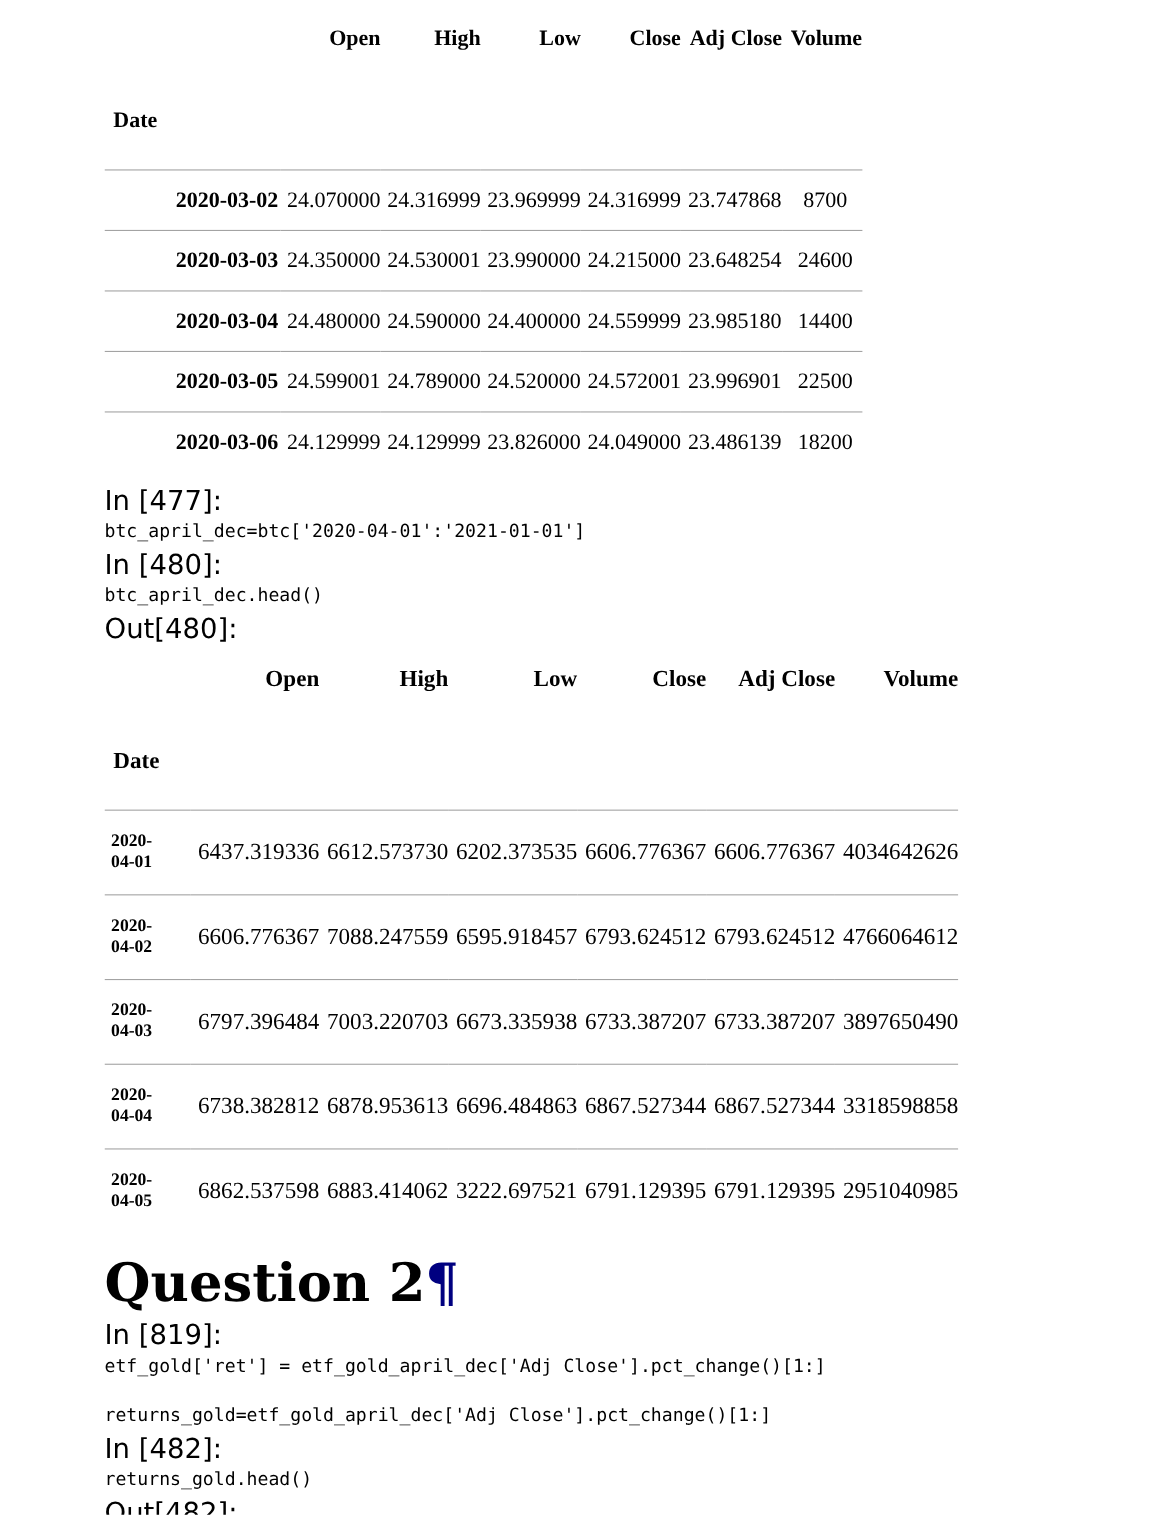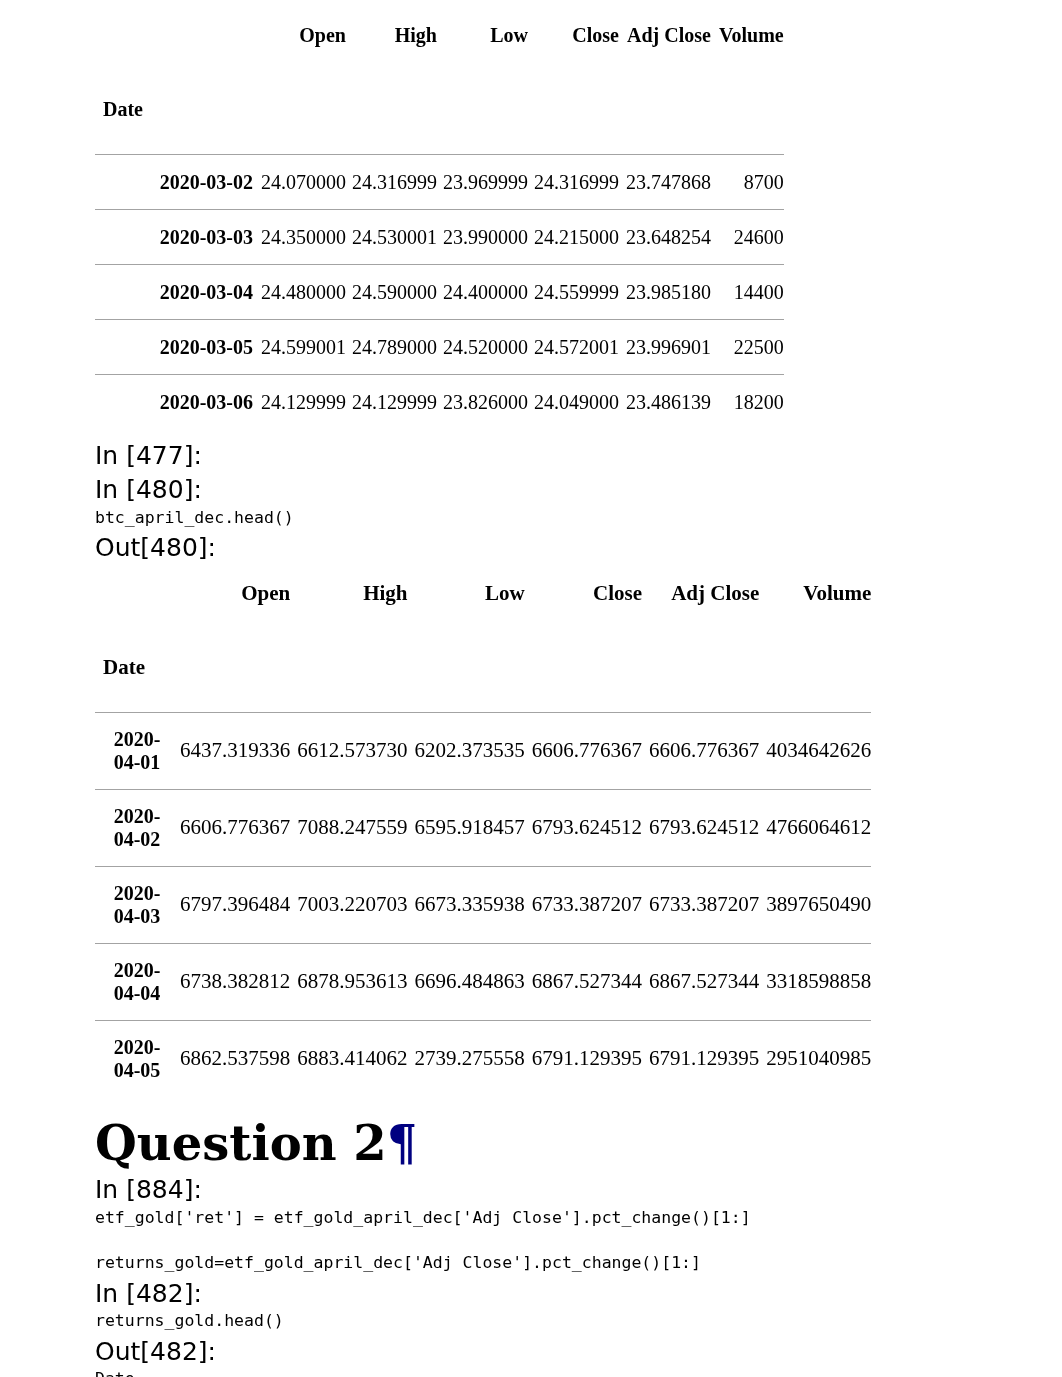--- a/index.html
+++ b/index.html
@@ -73,34 +73,34 @@
   }
   table.dataframe tbody tr {
     border-top: 1px solid #a3a3a3;
   }
   
   #table-one th, #table-one td { height: 54px; }
   #table-one thead tr.col-row th { height: 38px; }
   #table-one thead tr.idx-row th { height: 54px; }
   #table-one thead tr.col-row th.idx-blank { width: 150px; }
   #table-one tbody th { width: 150px; }
-  #table-one td { padding-left: 6px; }
+  #table-one td { padding-left: 6px; text-align: center; }
 
   
   #table-two { font-size: 21px; }
   #table-two thead tr.col-row th { height: 40px; padding-top: 10px; }
   #table-two thead tr.idx-row th { height: 52px; }
   #table-two tbody th {
     width: 72px;
     white-space: normal;
-    text-align: center;
+    text-align: left;
     line-height: 1.15;
     padding-left: 6px;
     padding-right: 0;
-    font-size: 20px;
+    font-size: 16px;
     margin-left: 16px;
   }
   #table-two tbody td { height: 76px; padding-left: 7px; }
   #table-two thead tr.col-row th { padding-left: 12px; }
 
   
   .prompt {
     font-family: "DejaVu Sans", "Liberation Sans", sans-serif;
     font-size: 25px;
     color: #000000;
@@ -217,20 +217,21 @@
             <td>23.486139</td>
             <td>18200</td>
           </tr>
         </tbody>
       </table>
     </div>
 
     <div class="spacer-sm"></div>
 
     <div class="prompt">In [477]:</div>
+    <div class="code">btc_april_dec=btc['2020-04-01':'2021-01-01']</div>
 
     <div class="prompt">In [480]:</div>
     <div class="code">btc_april_dec.head()</div>
     <div class="prompt">Out[480]:</div>
 
     <div class="df-wrap">
       <table class="dataframe" id="table-two">
         <thead>
           <tr class="col-row">
             <th class="idx-blank"></th>
@@ -285,34 +286,34 @@
             <td>6878.953613</td>
             <td>6696.484863</td>
             <td>6867.527344</td>
             <td>6867.527344</td>
             <td>3318598858</td>
           </tr>
           <tr>
             <th><span>2020-</span><br><span>04-05</span></th>
             <td>6862.537598</td>
             <td>6883.414062</td>
-            <td>2739.275558</td>
+            <td>3222.697521</td>
             <td>6791.129395</td>
             <td>6791.129395</td>
             <td>2951040985</td>
           </tr>
         </tbody>
       </table>
     </div>
 
     <div class="spacer-md"></div>
 
     <h1 class="md-heading"><span>Question 2</span><a class="anchor-link" href="#">¶</a></h1>
 
-    <div class="prompt">In [884]:</div>
+    <div class="prompt">In [819]:</div>
     <div class="code">etf_gold['ret'] = etf_gold_april_dec['Adj Close'].pct_change()[1:]</div>
     <div class="code blankline"></div>
     <div class="code">returns_gold=etf_gold_april_dec['Adj Close'].pct_change()[1:]</div>
 
     <div class="prompt">In [482]:</div>
     <div class="code">returns_gold.head()</div>
     <div class="prompt">Out[482]:</div>
     <div class="outtext">Date</div>
 
   </div>

